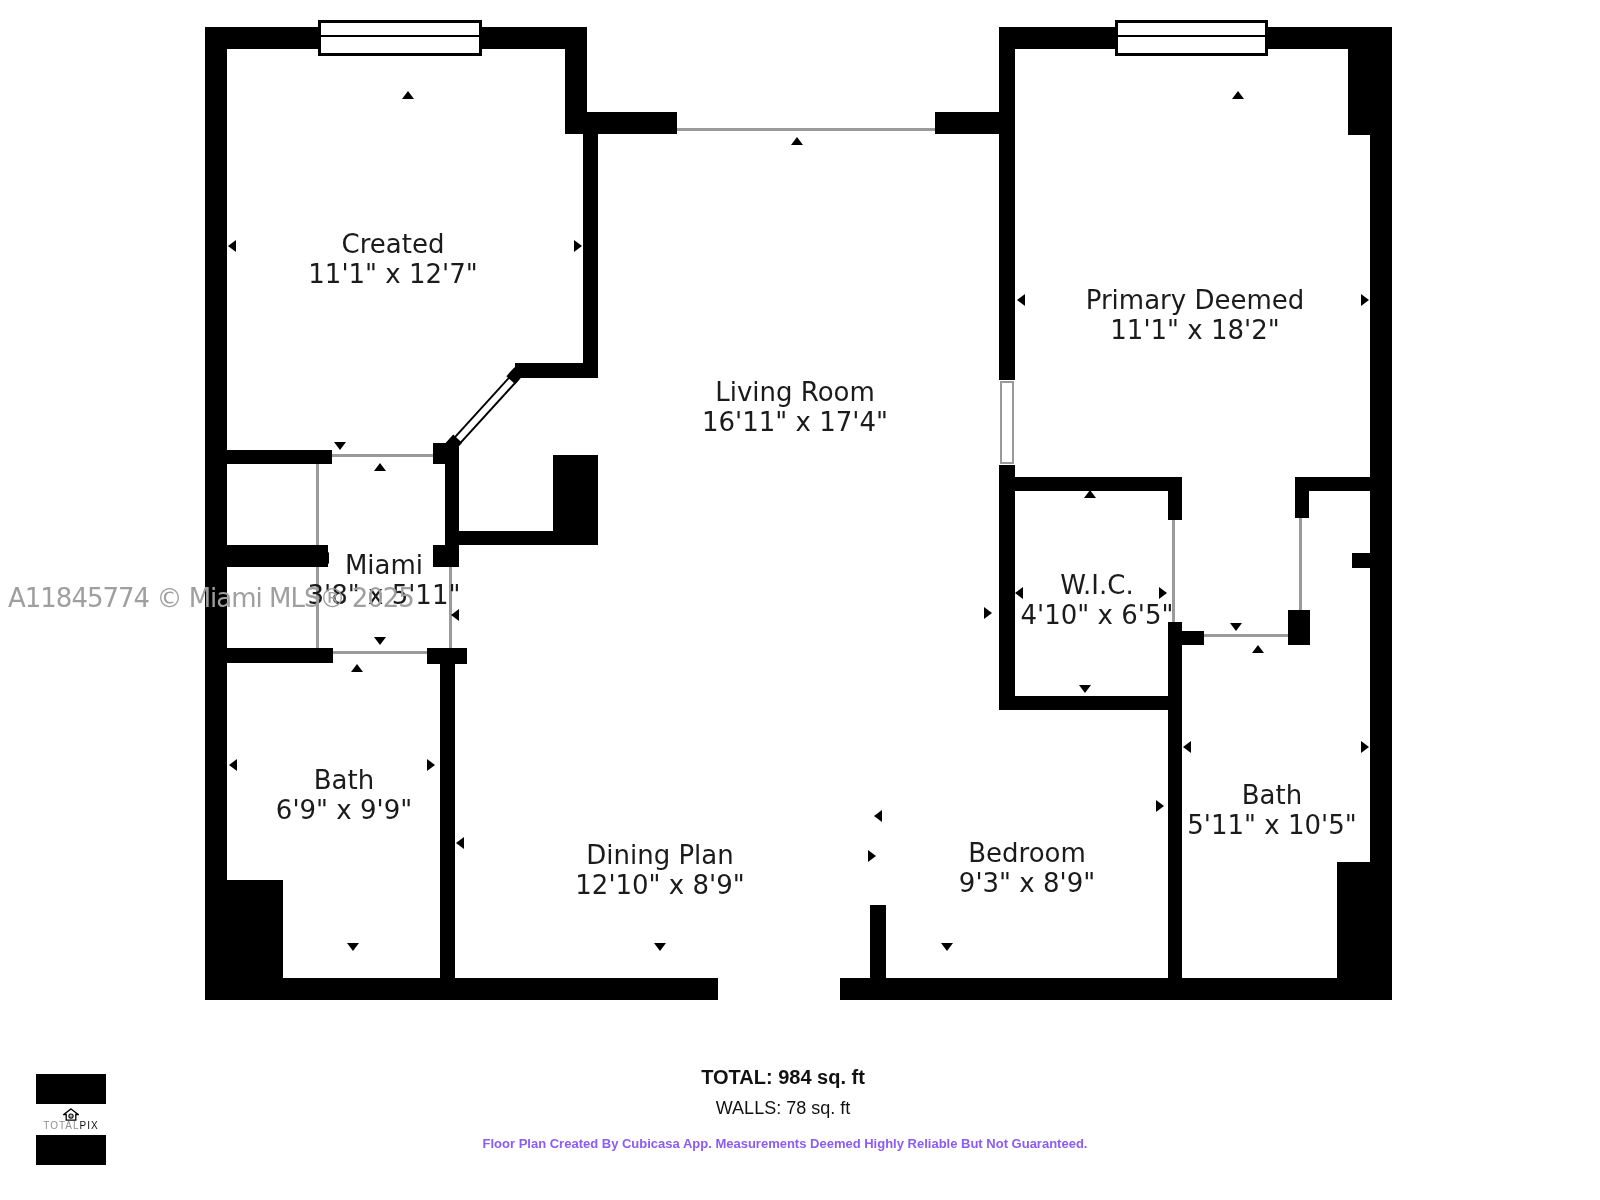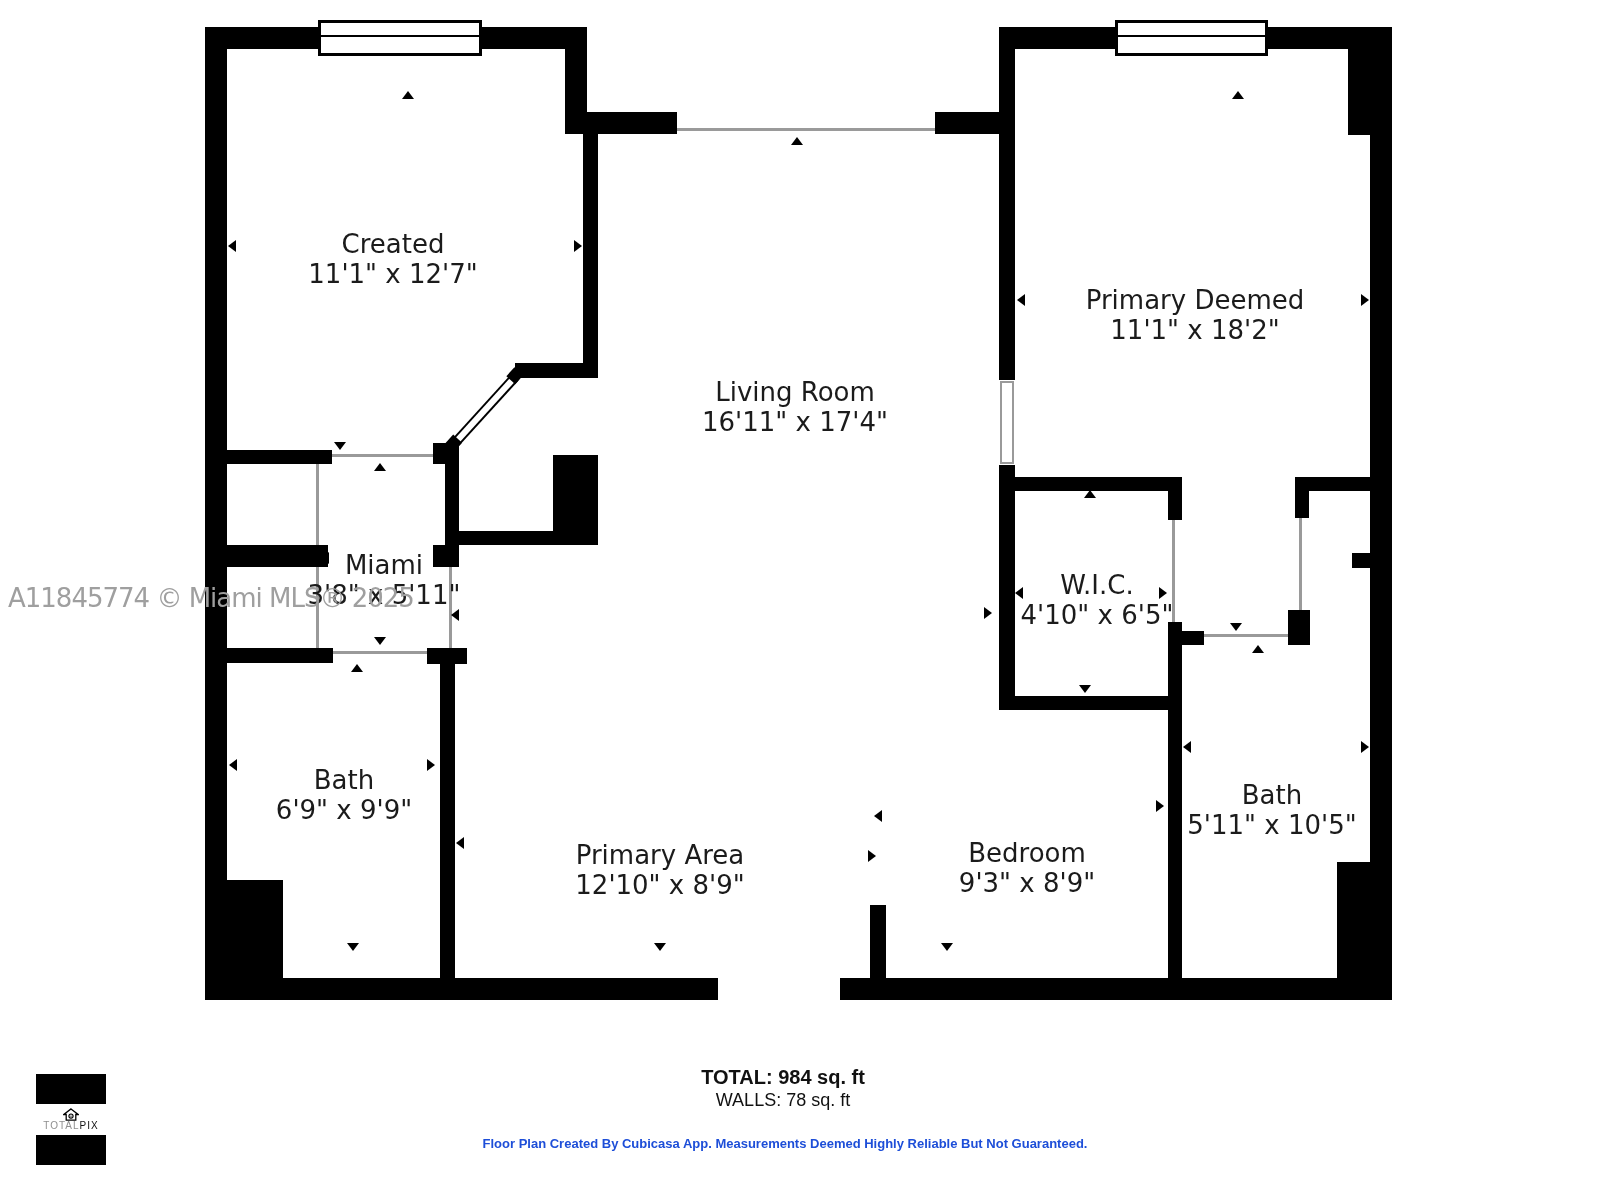--- a/index.html
+++ b/index.html
@@ -19,24 +19,24 @@
   .m-up{border-left:6px solid transparent;border-right:6px solid transparent;border-bottom:8px solid #000;margin-left:-6px;margin-top:-4px;}
   .m-down{border-left:6px solid transparent;border-right:6px solid transparent;border-top:8px solid #000;margin-left:-6px;margin-top:-4px;}
   .m-left{border-top:6px solid transparent;border-bottom:6px solid transparent;border-right:8px solid #000;margin-left:-4px;margin-top:-6px;}
   .m-right{border-top:6px solid transparent;border-bottom:6px solid transparent;border-left:8px solid #000;margin-left:-4px;margin-top:-6px;}
   .rl{position:absolute;transform:translate(-50%,-50%);text-align:center;white-space:nowrap;
       font-size:26px;line-height:30px;color:#1b1b1b;z-index:6;}
   .watermark{position:absolute;left:8px;top:583px;font-size:26px;letter-spacing:-1px;
              color:#9f9f9f;z-index:7;white-space:nowrap;}
   .footer{position:absolute;left:483px;top:1066px;width:600px;text-align:center;color:#111;
           font-family:"Liberation Sans",sans-serif;z-index:6;}
-  .f-total{font-size:20px;font-weight:bold;margin-bottom:1px;}
+  .f-total{font-size:20px;font-weight:bold;margin-bottom:9px;}
   .f-floor,.f-walls{font-size:18px;margin-bottom:2px;}
   .disclaimer{position:absolute;left:0;right:30px;top:1136px;text-align:center;font-size:13px;
-              font-weight:700;color:#1d4ed8;font-family:"Liberation Sans",sans-serif;z-index:6;}
+              font-weight:700;color:#8b5cf6;font-family:"Liberation Sans",sans-serif;z-index:6;}
   .logo{position:absolute;left:36px;top:1074px;width:70px;z-index:6;}
   .logo-sq{height:30px;background:#000;}
   .logo-mid{height:31px;display:flex;flex-direction:column;align-items:center;justify-content:center;background:#fff;}
   .logo-txt{font-size:10px;letter-spacing:1px;line-height:10px;white-space:nowrap;
             font-family:"Liberation Sans",sans-serif;}
   .lt-light{color:#8f8f8f;font-weight:400;}
   .lt-bold{color:#111;font-weight:normal;}
 </style>
 </head>
 <body>
@@ -157,21 +157,21 @@
   </div>
   <div class="rl" style="left:344px;top:795px">
     <div>Bath</div>
     <div>6'9" x 9'9"</div>
   </div>
   <div class="rl" style="left:1272px;top:810px">
     <div>Bath</div>
     <div>5'11" x 10'5"</div>
   </div>
   <div class="rl" style="left:660px;top:870px">
-    <div>Primary Area</div>
+    <div>Dining Plan</div>
     <div>12'10" x 8'9"</div>
   </div>
   <div class="rl" style="left:1027px;top:868px">
     <div>Bedroom</div>
     <div>9'3" x 8'9"</div>
   </div>
 
   <div class="footer">
     <div class="f-total">TOTAL: 984 sq. ft</div>
     <div class="f-walls">WALLS: 78 sq. ft</div>

